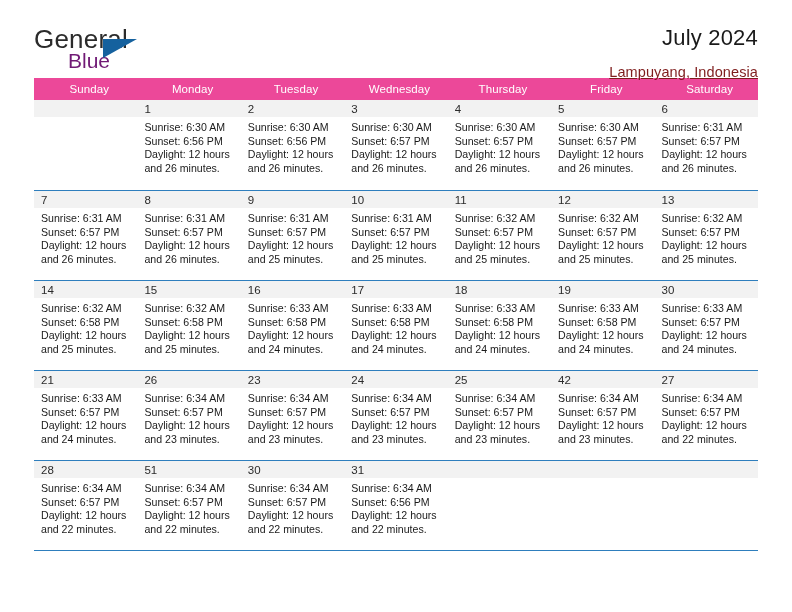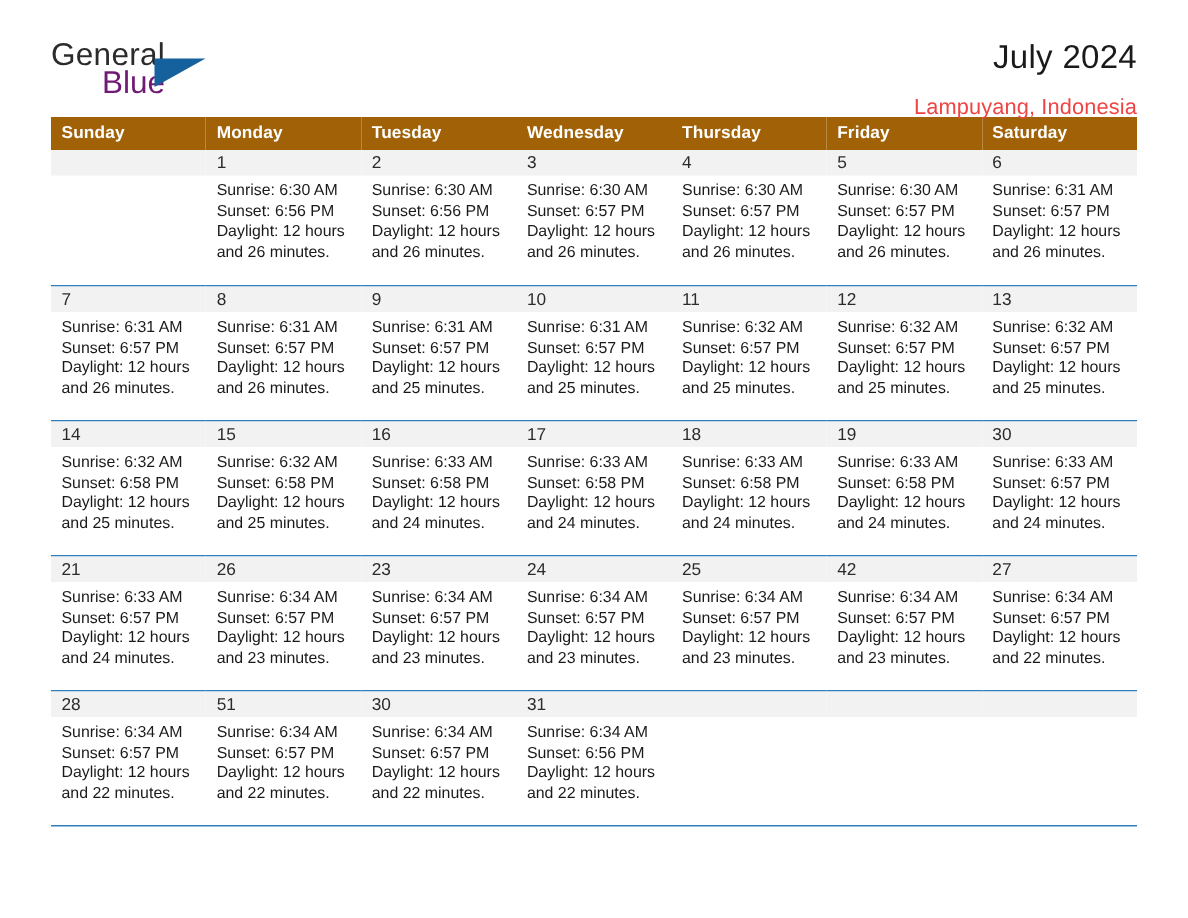--- a/index.html
+++ b/index.html
@@ -28,21 +28,21 @@
     height: 78px;
   }
   .logo {
     position: relative;
     width: 105px;
     height: 48px;
     line-height: 1;
     user-select: none;
   }
   .logo-general {
-    font-size: 21px;
+    font-size: 26px;
     color: #2b2b2b;
     letter-spacing: .2px;
     display: block;
     font-family: "Liberation Sans", sans-serif;
   }
   .logo-blue {
     font-size: 21px;
     color: #701a75;
     display: block;
     margin-top: -2px;
@@ -64,38 +64,39 @@
   .month-title {
     font-size: 22px;
     color: #1a1a1a;
     font-weight: normal;
     line-height: 1.1;
     margin: 0;
     letter-spacing: .2px;
   }
   .location {
     font-size: 14.5px;
-    color: #ef4444;
+    color: #7f1d1d;
     margin-top: 14px;
     letter-spacing: .1px;
+    text-decoration: underline;
   }
 
   
   .calendar {
     margin: 0 34px;
     width: 724px;
     border-collapse: collapse;
     table-layout: fixed;
   }
   .calendar th {
-    background: #a16207;
+    background: #ec4899;
     color: #ffffff;
-    font-weight: bold;
+    font-weight: normal;
     font-size: 11.5px;
-    text-align: left;
+    text-align: center;
     padding: 5px 0 5px 7px;
     height: 21px;
     letter-spacing: .1px;
   }
   .week-row td {
     vertical-align: top;
     padding: 0;
     width: 103.4px;
   }
   .cell {

